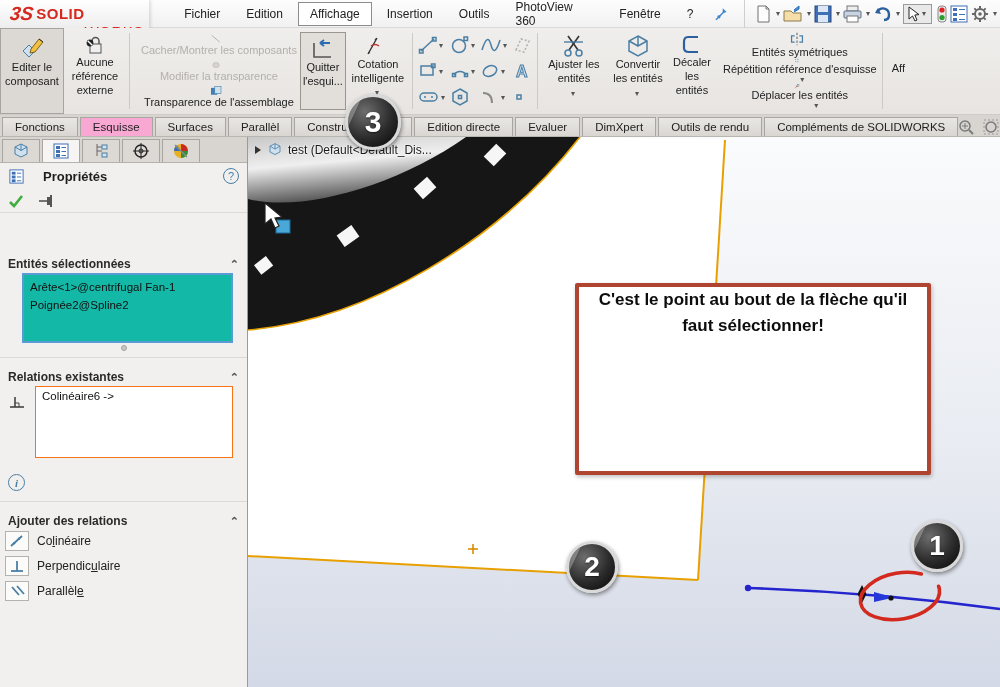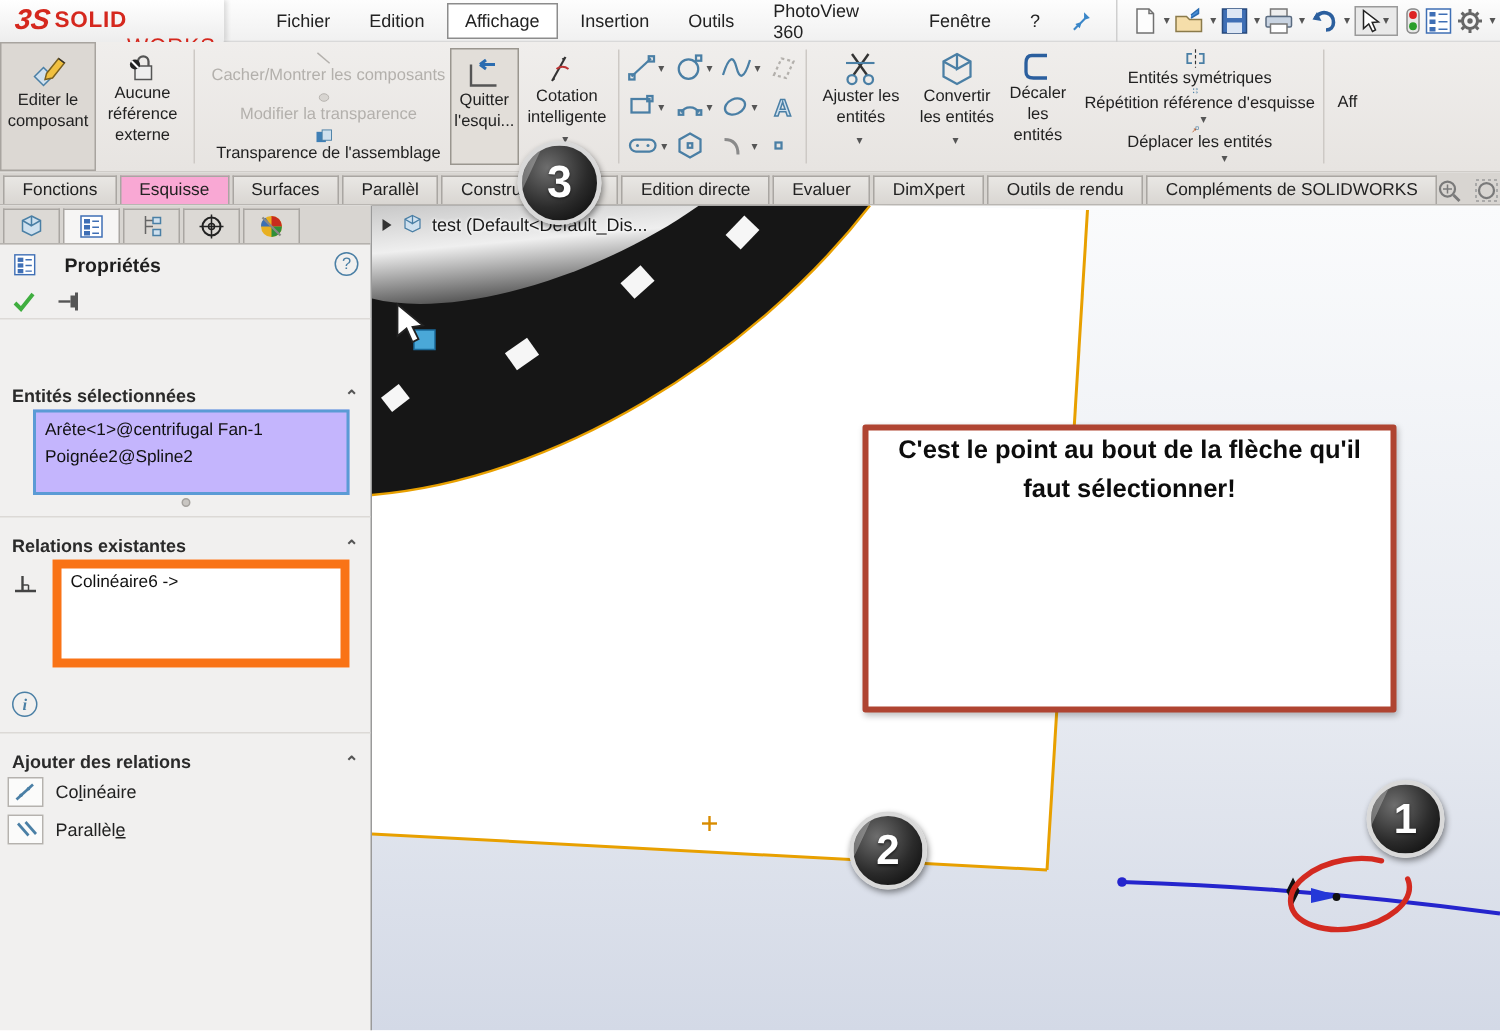--- a/index.html
+++ b/index.html
@@ -50,24 +50,24 @@
   #panel { left:0; top:137px; width:248px; height:550px; background:#f1f0ef; border-right:1px solid #9a9a9a; }
   #ptabs { display:flex; height:26px; background:#d8d5d1; border-bottom:1px solid #b5b2ae; padding-top:2px; }
   .ptab { width:38px; display:flex; align-items:center; justify-content:center; border:1px solid #a9a6a2; border-bottom:none; background:#dcd9d5; margin-left:2px; }
   .ptab.active { background:#f6f5f4; }
   #phead { display:flex; align-items:center; height:26px; padding:0 8px; }
   #phead .title { font-weight:bold; font-size:13px; color:#1e1e1e; margin-left:18px; }
   #phead .help { margin-left:auto; width:16px; height:16px; border:1px solid #4a7fa5; border-radius:50%; color:#4a7fa5; font-size:11px; display:flex; align-items:center; justify-content:center; }
   #pactions { display:flex; align-items:center; height:24px; padding:0 8px; gap:14px; border-bottom:1px solid #dddad7; }
   .sect-head { display:flex; align-items:flex-end; font-size:12px; font-weight:bold; color:#2a2a2a; padding:0 8px; height:20px; }
   .sect-head .chev { margin-left:auto; color:#555; font-size:11px; }
-  .sel-box { margin:2px 14px 0 22px; height:57px; background:#c4b5fd; border:2px solid #5b9bd5; font-size:11.5px; color:#111; padding:3px 6px; line-height:1.6; }
+  .sel-box { margin:2px 14px 0 22px; height:70px; background:#14b8a6; border:2px solid #5b9bd5; font-size:11.5px; color:#111; padding:3px 6px; line-height:1.6; }
   .grip-dot { width:6px; height:6px; border-radius:50%; background:#c9c6c2; border:1px solid #a5a29e; }
   .divline { height:1px; background:#dcd9d6; margin:6px 0; }
-  .rel-box { margin:2px 14px 0 35px; height:72px; background:#fff; border:6px solid #f97316; font-size:11.5px; color:#111; padding:3px 6px; }
+  .rel-box { margin:2px 14px 0 35px; height:72px; background:#fff; border:1px solid #f97316; font-size:11.5px; color:#111; padding:3px 6px; }
   .info-circ { width:17px; height:17px; border-radius:50%; border:1.5px solid #4a7fa5; color:#4a7fa5; font-size:11px; font-style:italic; font-weight:bold; display:flex; align-items:center; justify-content:center; font-family:"Liberation Serif",serif; }
   .rel-item { display:flex; align-items:center; height:25px; padding-left:5px; font-size:12px; color:#222; }
   .rel-item .icobox { width:24px; height:20px; border:1px solid #b5b2ae; background:#fbfbfa; display:flex; align-items:center; justify-content:center; margin-right:8px; }
   .rel-item u { text-decoration:underline; }
 
   
   #viewport { left:248px; top:137px; width:752px; height:550px; }
   #vpsvg { position:absolute; left:0; top:0; }
   #breadcrumb { left:254px; top:142px; display:flex; align-items:center; gap:5px; font-size:12px; color:#1b1b1b; text-shadow:0 0 3px #fff,0 0 2px #fff; }
   #annotation { left:575px; top:283px; width:356px; height:192px; background:#fff; border:4px solid #af4431; border-radius:2px; box-shadow:1px 2px 4px rgba(0,0,0,.25); display:flex; justify-content:center; text-align:center; font-weight:bold; font-size:17px; color:#0d0d0d; padding:0 14px; line-height:1.55; }
@@ -527,20 +527,29 @@
             <line x1="2" y1="12" x2="13" y2="2" stroke="#4a7fa5" stroke-width="1.8"></line>
             <circle cx="5" cy="9.2" r="1.2" fill="#4a7fa5"></circle>
             <circle cx="10" cy="4.8" r="1.2" fill="#4a7fa5"></circle>
           </svg>
         </span>
       <span><span>Co</span><u>l</u><span>inéaire</span></span>
     </div>
     <div class="rel-item">
       <span class="icobox">
           <svg width="16" height="14" viewBox="0 0 16 14">
+            <line x1="2" y1="12" x2="14" y2="12" stroke="#4a7fa5" stroke-width="1.8"></line>
+            <line x1="8" y1="2" x2="8" y2="12" stroke="#4a7fa5" stroke-width="1.8"></line>
+          </svg>
+        </span>
+      <span><span>Perpendic</span><u>u</u><span>laire</span></span>
+    </div>
+    <div class="rel-item">
+      <span class="icobox">
+          <svg width="16" height="14" viewBox="0 0 16 14">
             <line x1="3" y1="3" x2="10" y2="11" stroke="#4a7fa5" stroke-width="1.8"></line>
             <line x1="8" y1="2" x2="15" y2="10" stroke="#4a7fa5" stroke-width="1.8"></line>
           </svg>
         </span>
       <span><span>Parallèl</span><u>e</u><span></span></span>
     </div>
   </div>
 
   <div id="viewport" class="abs">
     <svg id="vpsvg" width="752" height="550" viewBox="0 0 752 550">

